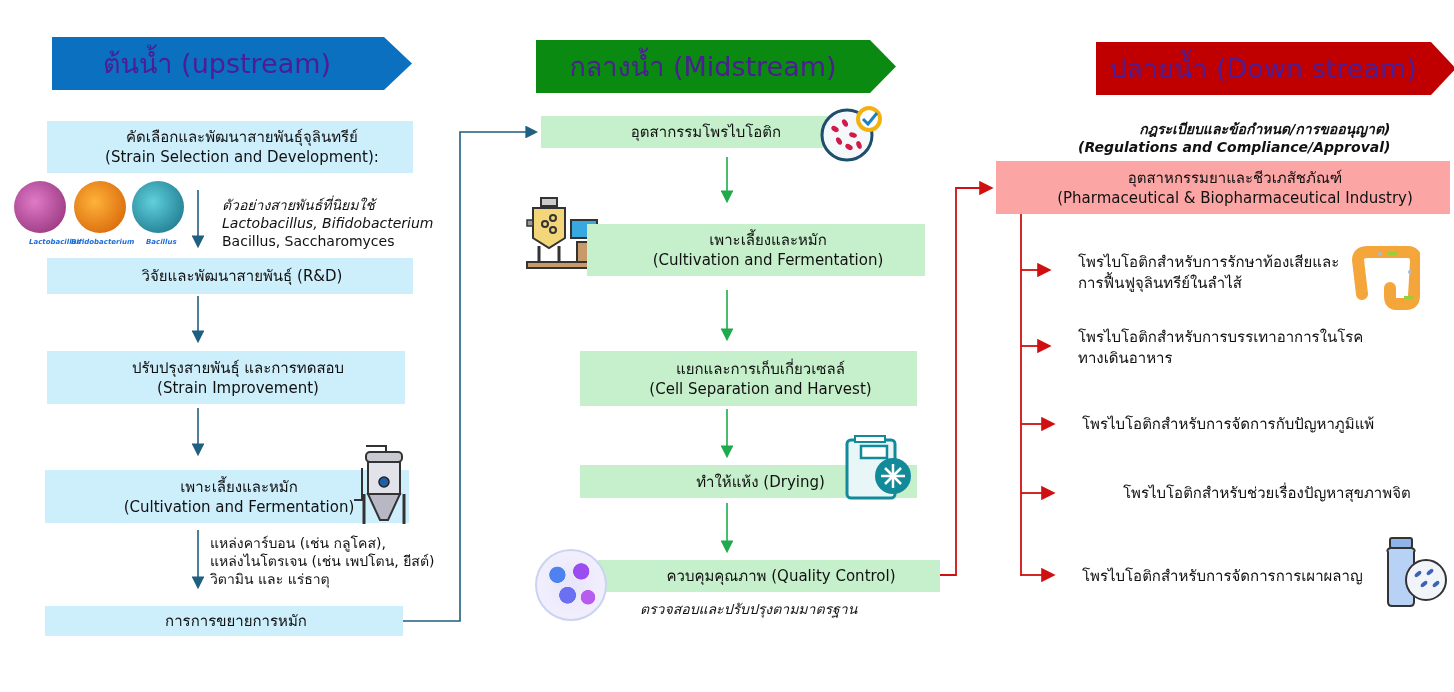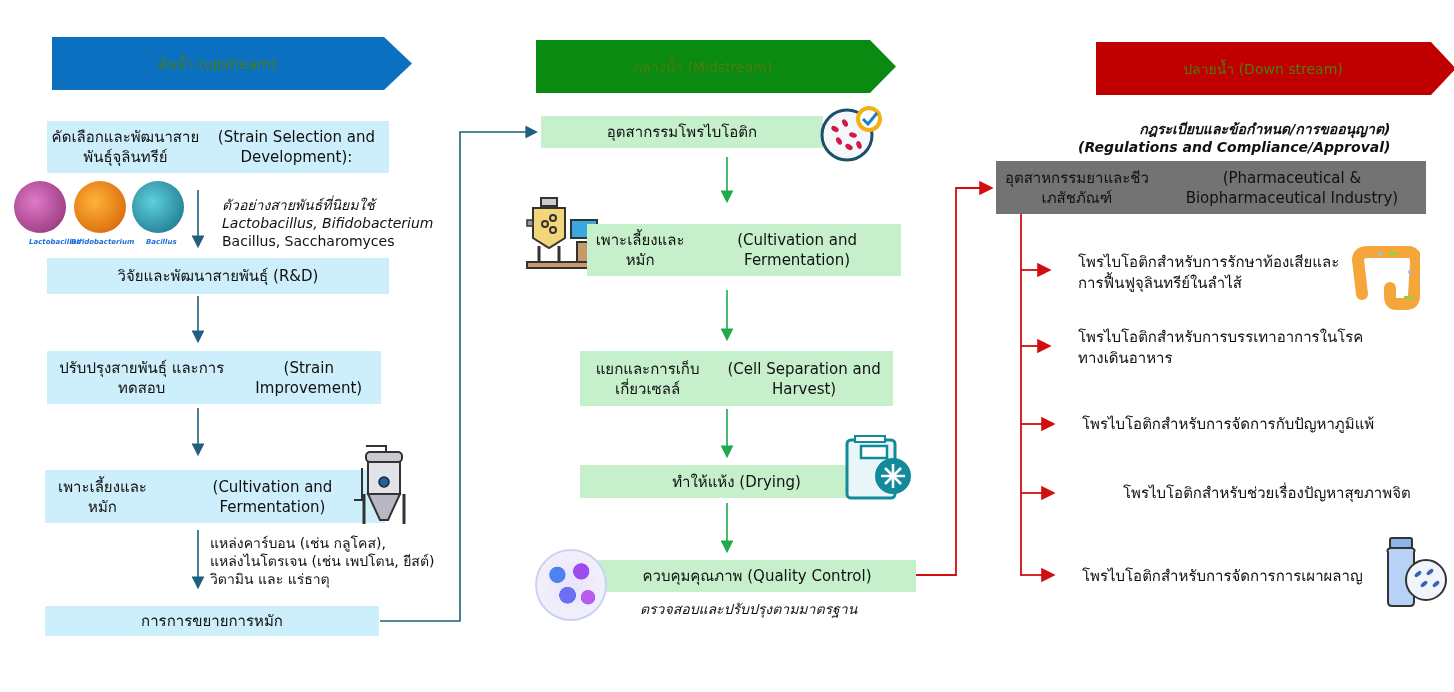--- a/index.html
+++ b/index.html
@@ -1,25 +1,25 @@
 <!DOCTYPE html>
 <html><head>
 <meta charset="utf-8">
 <style>
   html, body { margin:0; padding:0; background:#ffffff; }
   body { width:1454px; height:692px; position:relative; overflow:hidden;
          font-family:"DejaVu Sans", "Liberation Sans", sans-serif; color:#111; }
-  .banner { position:absolute; color:#4d7c0f; font-size:14px; display:flex; align-items:center; justify-content:center; }
+  .banner { position:absolute; color:#4c1d95; font-size:27px; display:flex; align-items:center; justify-content:center; }
   .banner svg { position:absolute; left:0; top:0; }
   .banner span { position:relative; z-index:1; }
-  .box { position:absolute; display:flex; flex-direction:row; align-items:center; justify-content:center;
-         text-align:center; font-size:15px; line-height:20px; }
+  .box { position:absolute; display:flex; flex-direction:column; align-items:center; justify-content:center;
+         text-align:center; font-size:15px; line-height:20px;padding-left:24px; }
   .blue { background:#cdeefb; }
   .green { background:#c5f0cb; }
-  .peach { background:#737373;text-align:center; }
+  .peach { background:#fca5a5;text-align:center; }
   .note { position:absolute; font-size:14px; line-height:18px; }
   .ital { font-style:italic; }
   .dtext { position:absolute; font-size:15px; line-height:21px;margin-left:21px; }
   svg.lines { position:absolute; left:0; top:0; }
   .icon { position:absolute; }
   .cap { position:absolute; font-size:7px; font-weight:bold; font-style:italic; color:#1e6fd9; }
 </style>
 </head>
 <body>
 

